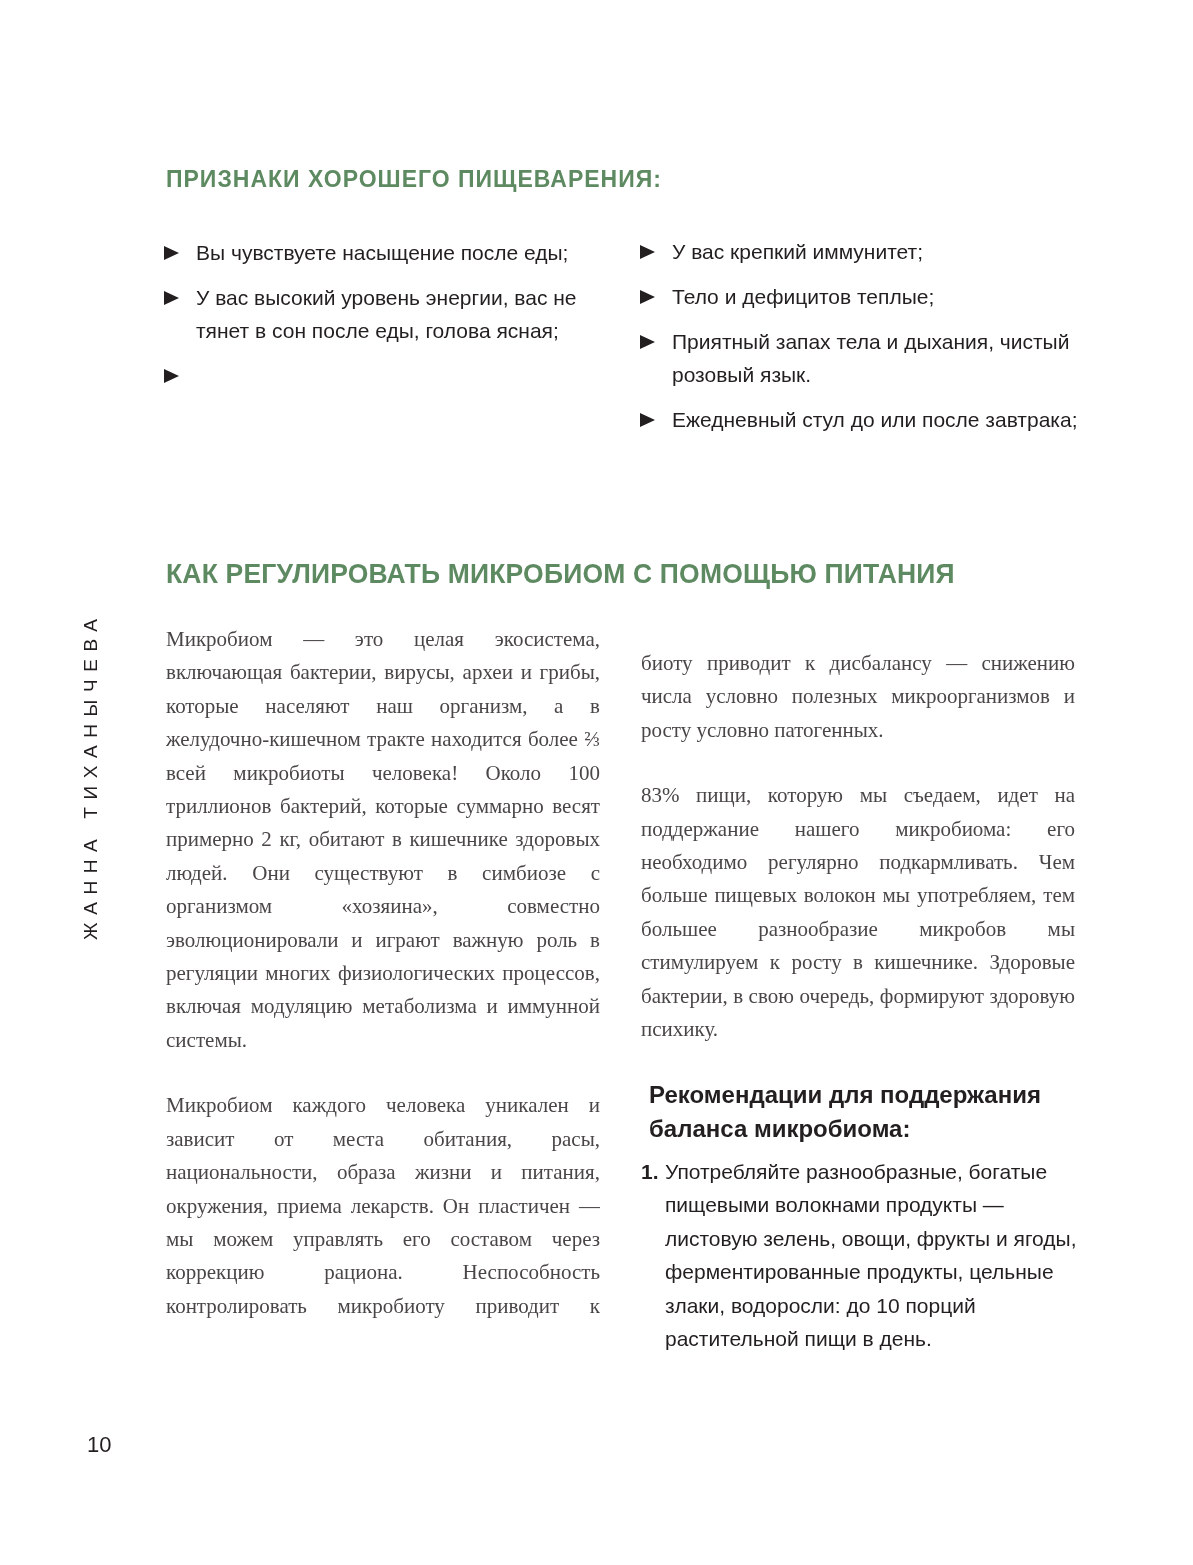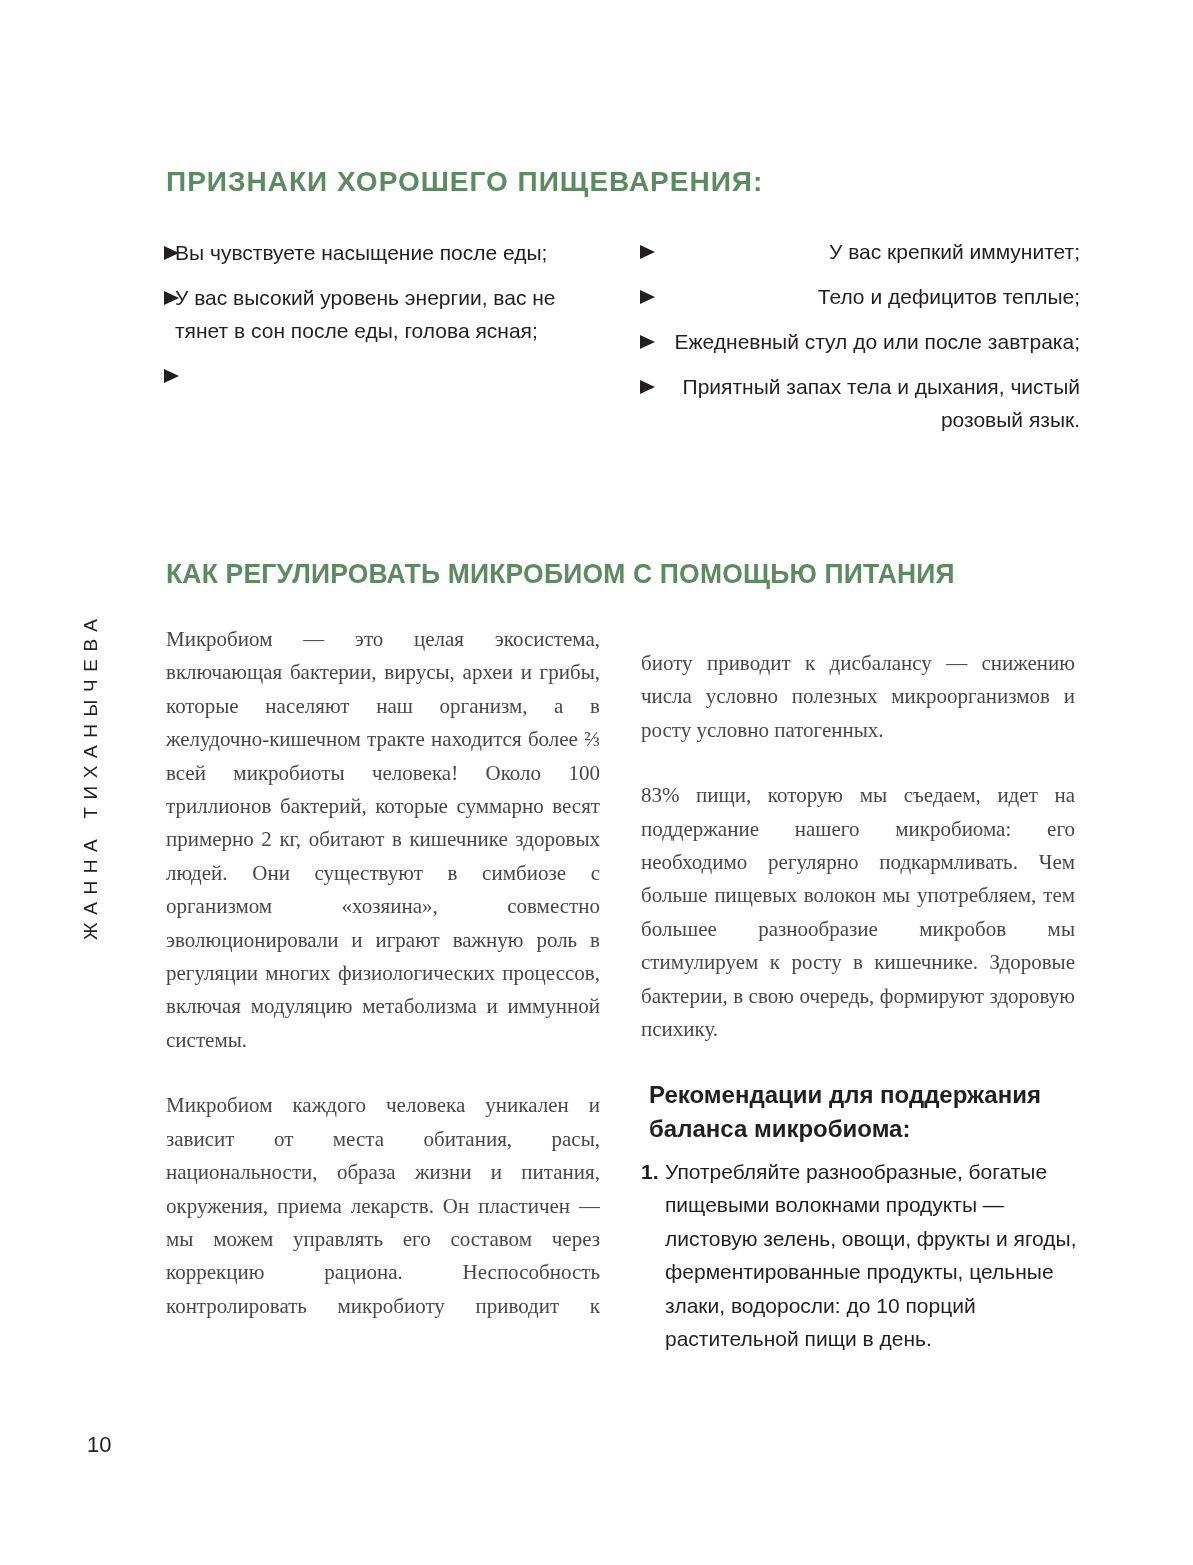--- a/index.html
+++ b/index.html
@@ -7,27 +7,27 @@
 
   .heading {
     position: absolute;
     color: #5e8a62;
     font-family: "Liberation Sans", "DejaVu Sans", sans-serif;
     font-weight: bold;
     text-transform: uppercase;
     margin: 0;
     white-space: nowrap;
   }
-  #h1 { left: 166px; top: 166px; font-size: 28px; letter-spacing: 1px; }
+  #h1 { left: 166px; top: 166px; font-size: 23px; letter-spacing: 1px; }
   #h2 { left: 166px; top: 557px; font-size: 28.5px; letter-spacing: 0.2px; transform: scaleX(0.93); transform-origin: left top; }
 
   .bullets { position: absolute; list-style: none; margin: 0; padding: 0; font-size: 21px; line-height: 33px; color: #231f20; }
   #bullets-left { left: 164px; top: 236px; width: 440px; }
-  #bullets-right { left: 640px; top: 235px; width: 440px; text-align: right; }
-  .bullets li { position: relative; padding-left: 11px; margin-bottom: 12px; }
+  #bullets-right { left: 640px; top: 235px; width: 440px; }
+  .bullets li { position: relative; padding-left: 32px; margin-bottom: 12px; }
   .bullets li .tri {
     position: absolute; left: 0; top: 10px;
     width: 0; height: 0;
     border-top: 7.5px solid transparent;
     border-bottom: 7.5px solid transparent;
     border-left: 15px solid #231f20;
   }
   #bullets-right li { margin-bottom: 12px; }
 
   .body-col { position: absolute; font-size: 21px; line-height: 33.4px; color: #4a4647; text-align: justify; hyphens: manual; font-weight: normal; }
@@ -55,22 +55,22 @@
 
 <ul id="bullets-left" class="bullets">
   <li><span class="tri"></span><span>Вы чувствуете насыщение после еды;</span></li>
   <li><span class="tri"></span><span>У вас высокий уровень энергии, вас не тянет в сон после еды, голова ясная;</span></li>
   <li><span class="tri"></span></li>
 </ul>
 
 <ul id="bullets-right" class="bullets">
   <li><span class="tri"></span><span>У вас крепкий иммунитет;</span></li>
   <li><span class="tri"></span><span>Тело и дефицитов теплые;</span></li>
+  <li><span class="tri"></span><span>Приятный запах тела и дыхания, чистый розовый язык.</span></li>
   <li><span class="tri"></span><span>Ежедневный стул до или после завтрака;</span></li>
-  <li><span class="tri"></span><span>Приятный запах тела и дыхания, чистый розовый язык.</span></li>
 </ul>
 
 <h2 id="h2" class="heading">Как регулировать микробиом с помощью питания</h2>
 
 <div id="col-left" class="body-col">
   <p>Микробиом — это целая экосистема, включающая бактерии, вирусы, археи и грибы, которые населяют наш орга­низм, а в желудочно-кишечном тракте находится более ⅔ всей микробиоты человека! Около 100 триллионов бак­терий, которые суммарно весят при­мерно 2 кг, обитают в кишечнике здо­ровых людей. Они существуют в сим­биозе с организмом «хозяина», со­вместно эволюционировали и игра­ют важную роль в регуляции многих физиологических процессов, включая модуляцию метаболизма и иммунной системы.</p>
   <p style="height:233px; overflow:hidden;">Микробиом каждого человека уника­лен и зависит от места обитания, расы, национальности, образа жизни и пита­ния, окружения, приема лекарств. Он пластичен — мы можем управлять его составом через коррекцию рациона. Неспособность контролировать микро­биоту приводит к дисбалансу — сниже­нию числа условно полезных микроор­ганизмов и росту условно патогенных.</p>
 </div>
 
 <div id="col-right" class="body-col">

